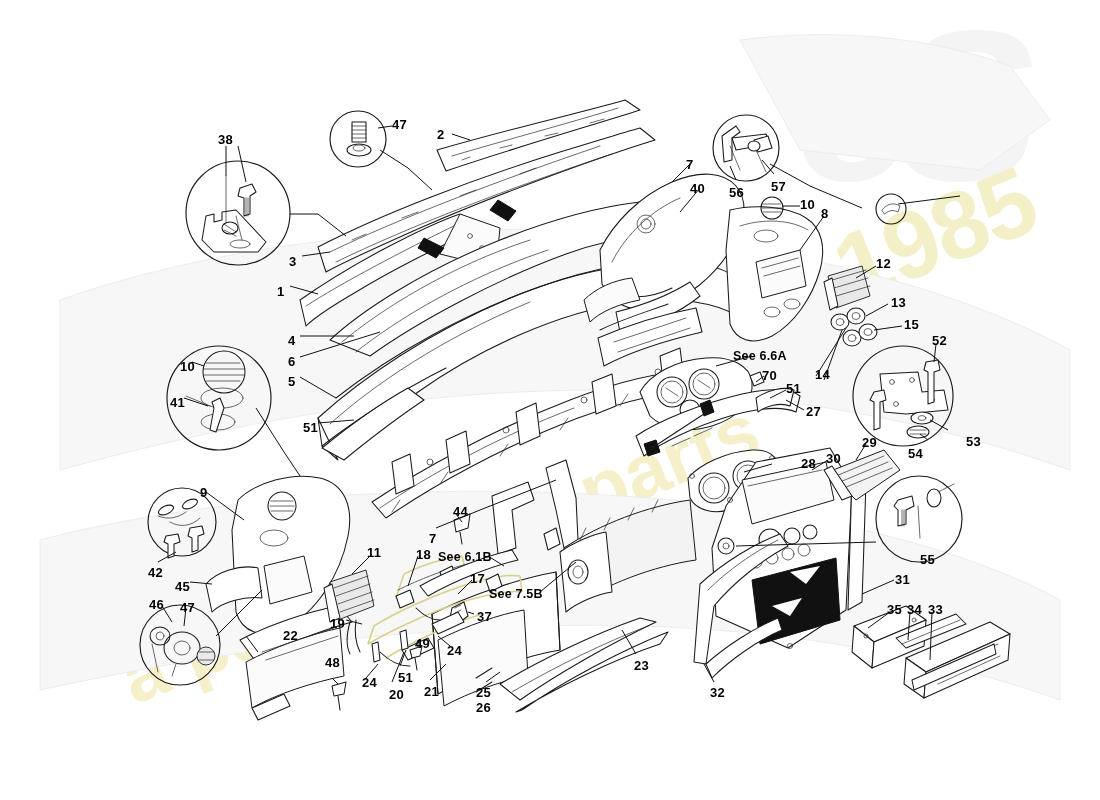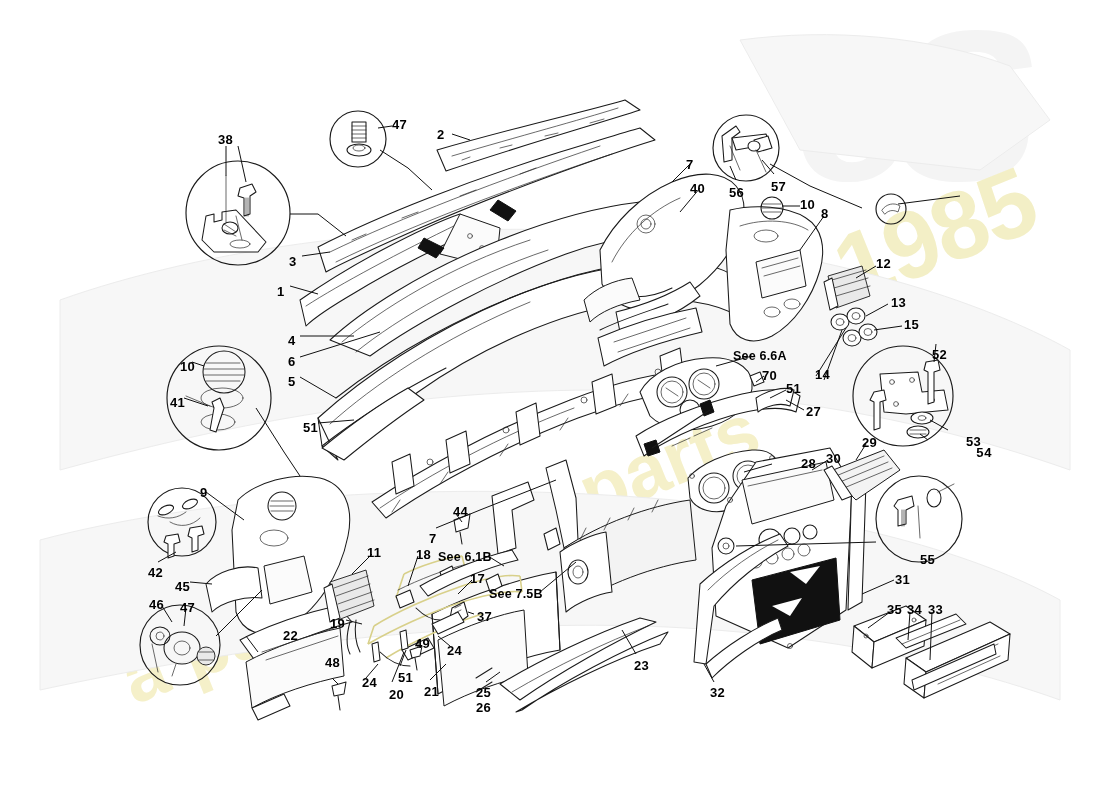--- a/index.html
+++ b/index.html
@@ -527,32 +527,32 @@
       <div class="cal" style="left: 729px; top: 186px;">56</div>
       <div class="cal" style="left: 771px; top: 180px;">57</div>
       <div class="cal" style="left: 800px; top: 198px;">10</div>
       <div class="cal" style="left: 821px; top: 207px;">8</div>
       <div class="cal" style="left: 289px; top: 255px;">3</div>
       <div class="cal" style="left: 277px; top: 285px;">1</div>
       <div class="cal" style="left: 876px; top: 257px;">12</div>
       <div class="cal" style="left: 891px; top: 296px;">13</div>
       <div class="cal" style="left: 288px; top: 334px;">4</div>
       <div class="cal" style="left: 904px; top: 318px;">15</div>
-      <div class="cal" style="left: 932px; top: 348px;">52</div>
+      <div class="cal" style="left: 932px; top: 334px;">52</div>
       <div class="cal" style="left: 288px; top: 355px;">6</div>
       <div class="cal" style="left: 180px; top: 360px;">10</div>
       <div class="cal see" style="left: 733px; top: 350px;">See 6.6A</div>
       <div class="cal" style="left: 288px; top: 375px;">5</div>
       <div class="cal" style="left: 762px; top: 369px;">70</div>
       <div class="cal" style="left: 815px; top: 368px;">14</div>
       <div class="cal" style="left: 786px; top: 382px;">51</div>
       <div class="cal" style="left: 170px; top: 396px;">41</div>
       <div class="cal" style="left: 806px; top: 405px;">27</div>
       <div class="cal" style="left: 303px; top: 421px;">51</div>
-      <div class="cal" style="left: 976px; top: 447px; font-family: Liberation Mono, monospace;">54</div>
+      <div class="cal" style="left: 908px; top: 447px;">54</div>
       <div class="cal" style="left: 950px; top: 435px; padding-left: 16px;">53</div>
       <div class="cal" style="left: 862px; top: 436px;">29</div>
       <div class="cal" style="left: 769px; top: 457px; margin-left: 32px;">28</div>
       <div class="cal" style="left: 826px; top: 452px;">30</div>
       <div class="cal" style="left: 200px; top: 486px;">9</div>
       <div class="cal" style="left: 453px; top: 505px;">44</div>
       <div class="cal" style="left: 429px; top: 532px;">7</div>
       <div class="cal" style="left: 920px; top: 553px;">55</div>
       <div class="cal" style="left: 148px; top: 566px;">42</div>
       <div class="cal" style="left: 367px; top: 546px;">11</div>

